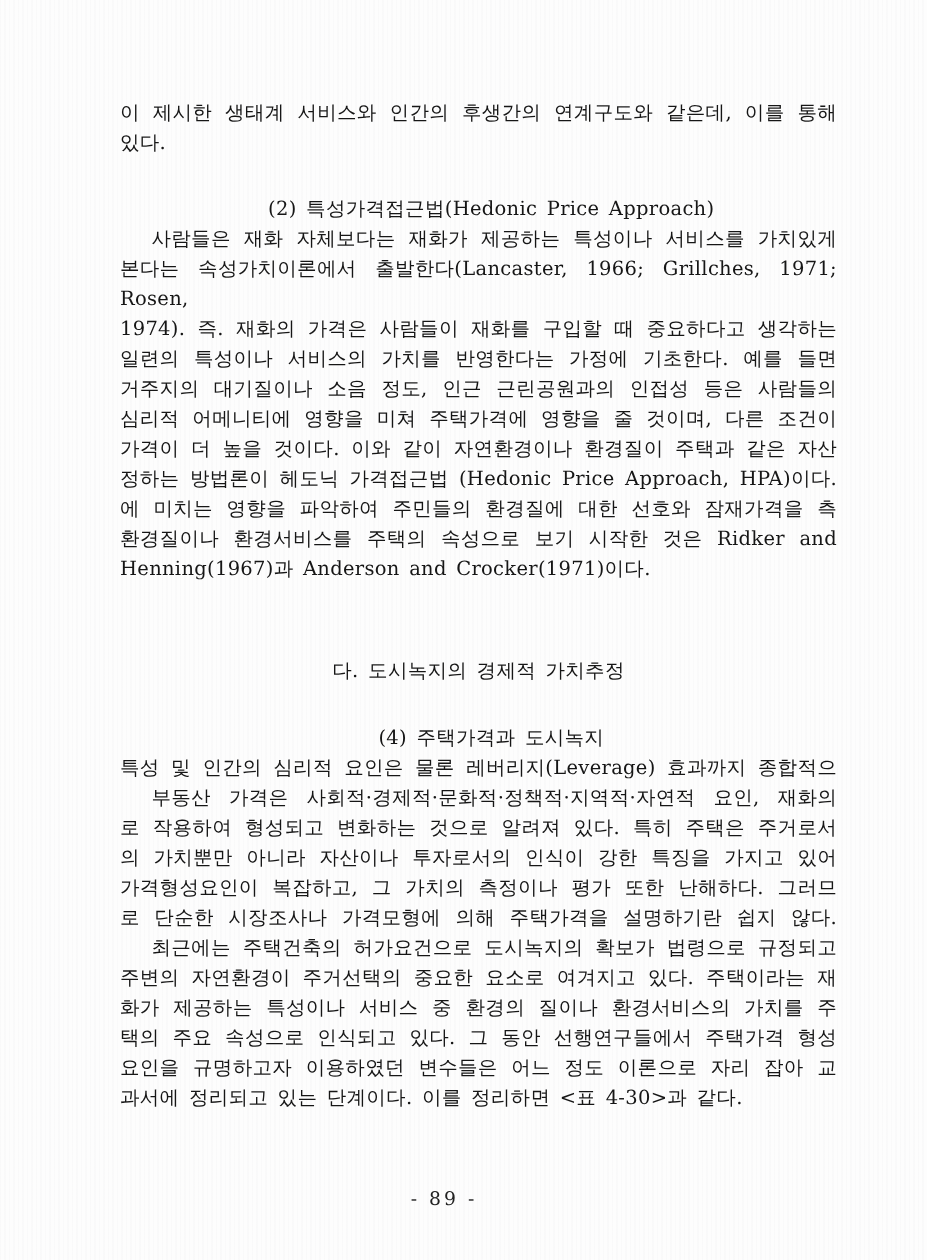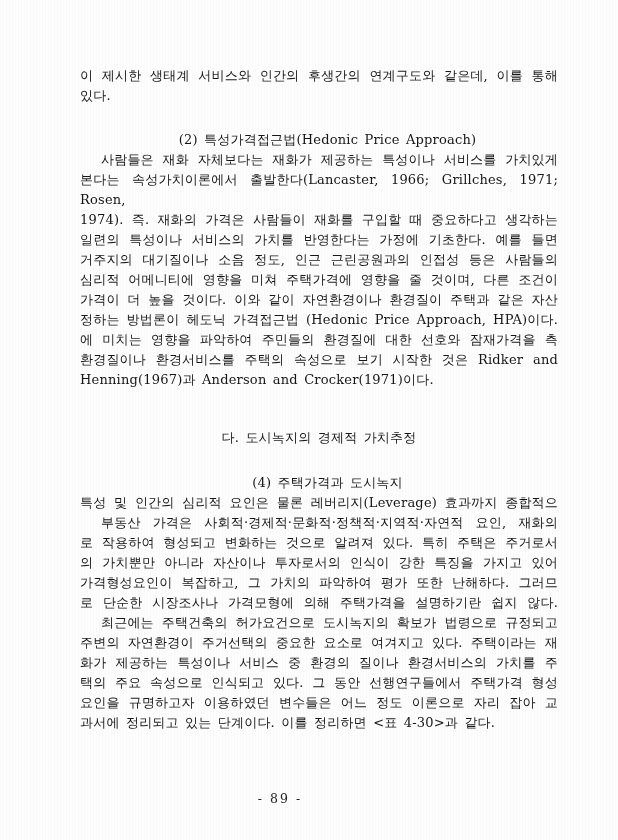--- a/index.html
+++ b/index.html
@@ -29,26 +29,26 @@
     line-height: 20px;
     letter-spacing: 0.2px;
     word-spacing: 2px;
     text-align: center;
   }
   .full { text-align: justify; text-align-last: justify; }
   .last { text-align: center; text-align-last: left; }
   .ind  { text-indent: 21px; }
   .heading { padding-left: 17px; }
   .gap-small   { margin-top: 24px; }
-  .gap-section { margin-top: 38px; }
+  .gap-section { margin-top: 48px; }
   .gap-sub     { margin-top: 25px; }
   .para { margin: 0; }
   .footer {
     position: absolute;
-    left: 0; top: 791px; width: 560px;
+    left: 16px; top: 791px; width: 560px;
     text-align: center;
     font-size: 12.5px;
     letter-spacing: 2px;
     color: #222;
   }
 </style>
 </head>
 <body>
 
 <div class="page">
@@ -77,21 +77,21 @@
 
     <div class="ln gap-section">다. 도시녹지의 경제적 가치추정</div>
 
     <div class="ln heading gap-sub">(4) 주택가격과 도시녹지</div>
 
     <div class="para">
       <div class="ln full">특성 및 인간의 심리적 요인은 물론 레버리지(Leverage) 효과까지 종합적으</div>
       <div class="ln full ind">부동산 가격은 사회적·경제적·문화적·정책적·지역적·자연적 요인, 재화의</div>
       <div class="ln full">로 작용하여 형성되고 변화하는 것으로 알려져 있다. 특히 주택은 주거로서</div>
       <div class="ln full">의 가치뿐만 아니라 자산이나 투자로서의 인식이 강한 특징을 가지고 있어</div>
-      <div class="ln full">가격형성요인이 복잡하고, 그 가치의 파악하여 평가 또한 난해하다. 그러므</div>
+      <div class="ln full">가격형성요인이 복잡하고, 그 가치의 측정이나 평가 또한 난해하다. 그러므</div>
       <div class="ln full">로 단순한 시장조사나 가격모형에 의해 주택가격을 설명하기란 쉽지 않다.</div>
     </div>
 
     <div class="para">
       <div class="ln full ind">최근에는 주택건축의 허가요건으로 도시녹지의 확보가 법령으로 규정되고</div>
       <div class="ln full">주변의 자연환경이 주거선택의 중요한 요소로 여겨지고 있다. 주택이라는 재</div>
       <div class="ln full">화가 제공하는 특성이나 서비스 중 환경의 질이나 환경서비스의 가치를 주</div>
       <div class="ln full">택의 주요 속성으로 인식되고 있다. 그 동안 선행연구들에서 주택가격 형성</div>
       <div class="ln full">요인을 규명하고자 이용하였던 변수들은 어느 정도 이론으로 자리 잡아 교</div>
       <div class="ln last">과서에 정리되고 있는 단계이다. 이를 정리하면 &lt;표 4-30&gt;과 같다.</div>

